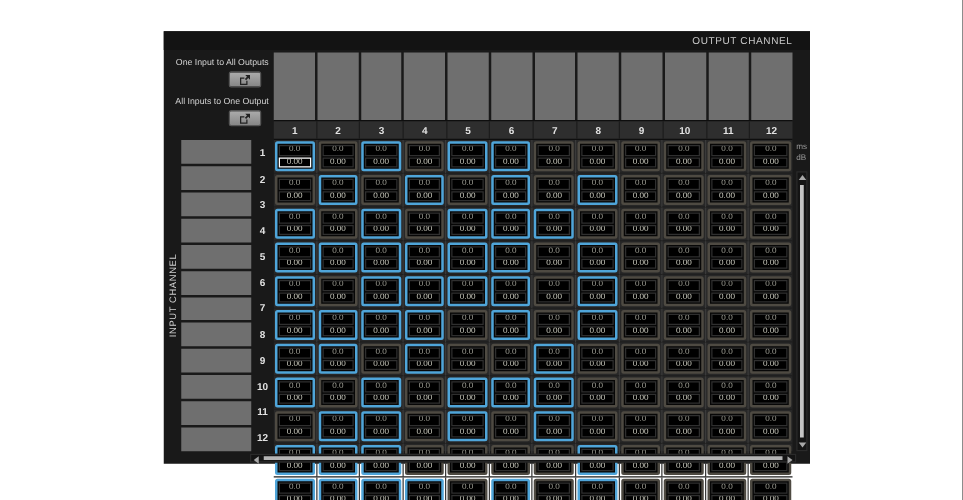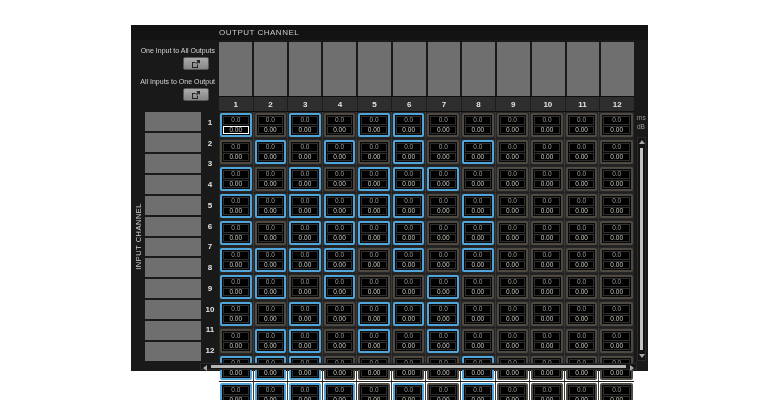--- a/index.html
+++ b/index.html
@@ -12,21 +12,21 @@
   *{box-sizing:border-box;}
   html,body{margin:0;padding:0;}
   body{
     width:770px;height:400px;position:relative;background:#ffffff;
     font-family:"Liberation Sans", sans-serif;overflow:hidden;
   }
   .panel{position:absolute;left:131px;top:25px;width:517px;height:346px;background:var(--panelbg);}
 
   
   .header-bar{position:absolute;left:0;top:0;width:517px;height:15px;background:#131313;}
-  .header-label{position:absolute;left:88px;top:3px;width:415px;text-align:left;
+  .header-label{position:absolute;left:88px;top:3px;width:415px;text-align:right;
     font-size:8px;color:#c9c9c9;letter-spacing:.5px;}
 
   
   .tools{position:absolute;left:0;top:22px;width:84px;display:flex;flex-direction:column;align-items:flex-end;}
   .tool-label{font-size:7px;color:#d2d2d2;text-align:right;white-space:nowrap;margin:0 0 3px 0;}
   .tool-btn{width:26px;height:13px;margin:0 6px 8px 0;border:1px solid #565656;border-radius:2px;
     background:linear-gradient(#ababab,#868686);display:flex;align-items:center;justify-content:center;cursor:pointer;padding:0;}
 
   
   .col-strips{position:absolute;left:88px;top:17px;width:415px;height:54px;display:flex;gap:2px;}

